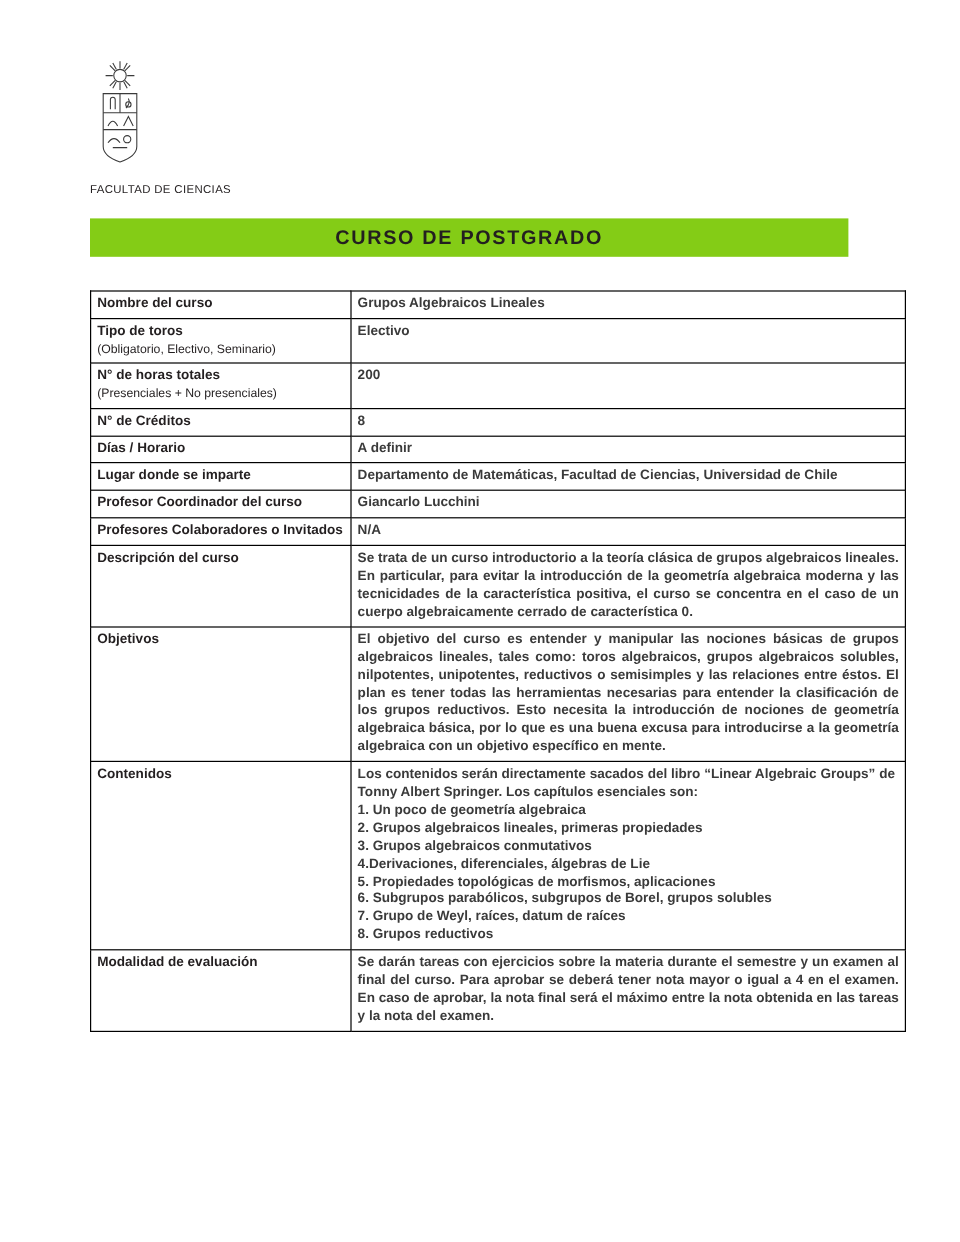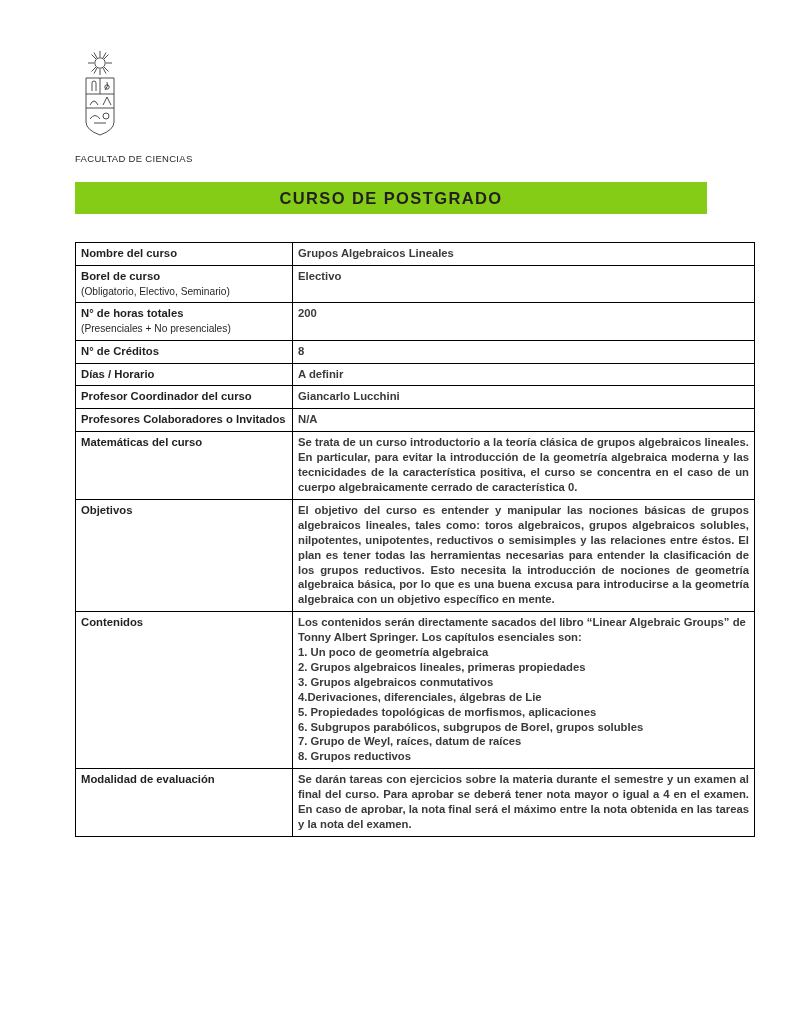--- a/index.html
+++ b/index.html
@@ -153,21 +153,21 @@
   <table class="course">
     <tbody>
       <tr>
         <td class="label">
           <span>Nombre del curso</span>
         </td>
         <td class="value">Grupos Algebraicos Lineales</td>
       </tr>
       <tr>
         <td class="label">
-          <span>Borel de curso</span>
+          <span>Tipo de toros</span>
           <span class="sub">(Obligatorio, Electivo, Seminario)</span>
         </td>
         <td class="value">Electivo</td>
       </tr>
       <tr>
         <td class="label">
           <span>N° de horas totales</span>
           <span class="sub">(Presenciales + No presenciales)</span>
         </td>
         <td class="value">200</td>
@@ -179,33 +179,39 @@
         <td class="value">8</td>
       </tr>
       <tr>
         <td class="label">
           <span>Días / Horario</span>
         </td>
         <td class="value">A definir</td>
       </tr>
       <tr>
         <td class="label">
+          <span>Lugar donde se imparte</span>
+        </td>
+        <td class="value">Departamento de Matemáticas, Facultad de Ciencias, Universidad de Chile</td>
+      </tr>
+      <tr>
+        <td class="label">
           <span>Profesor Coordinador del curso</span>
         </td>
         <td class="value">Giancarlo Lucchini</td>
       </tr>
       <tr>
         <td class="label">
           <span>Profesores Colaboradores o Invitados</span>
         </td>
         <td class="value">N/A</td>
       </tr>
       <tr>
         <td class="label">
-          <span>Matemáticas del curso</span>
+          <span>Descripción del curso</span>
         </td>
         <td class="value justify">Se trata de un curso introductorio a la teoría clásica de grupos algebraicos lineales. En particular, para evitar la introducción de la geometría algebraica moderna y las tecnicidades de la característica positiva, el curso se concentra en el caso de un cuerpo algebraicamente cerrado de característica 0.</td>
       </tr>
       <tr>
         <td class="label">
           <span>Objetivos</span>
         </td>
         <td class="value justify">El objetivo del curso es entender y manipular las nociones básicas de grupos algebraicos lineales, tales como: toros algebraicos, grupos algebraicos solubles, nilpotentes, unipotentes, reductivos o semisimples y las relaciones entre éstos. El plan es tener todas las herramientas necesarias para entender la clasificación de los grupos reductivos. Esto necesita la introducción de nociones de geometría algebraica básica, por lo que es una buena excusa para introducirse a la geometría algebraica con un objetivo específico en mente.</td>
       </tr>
       <tr>

